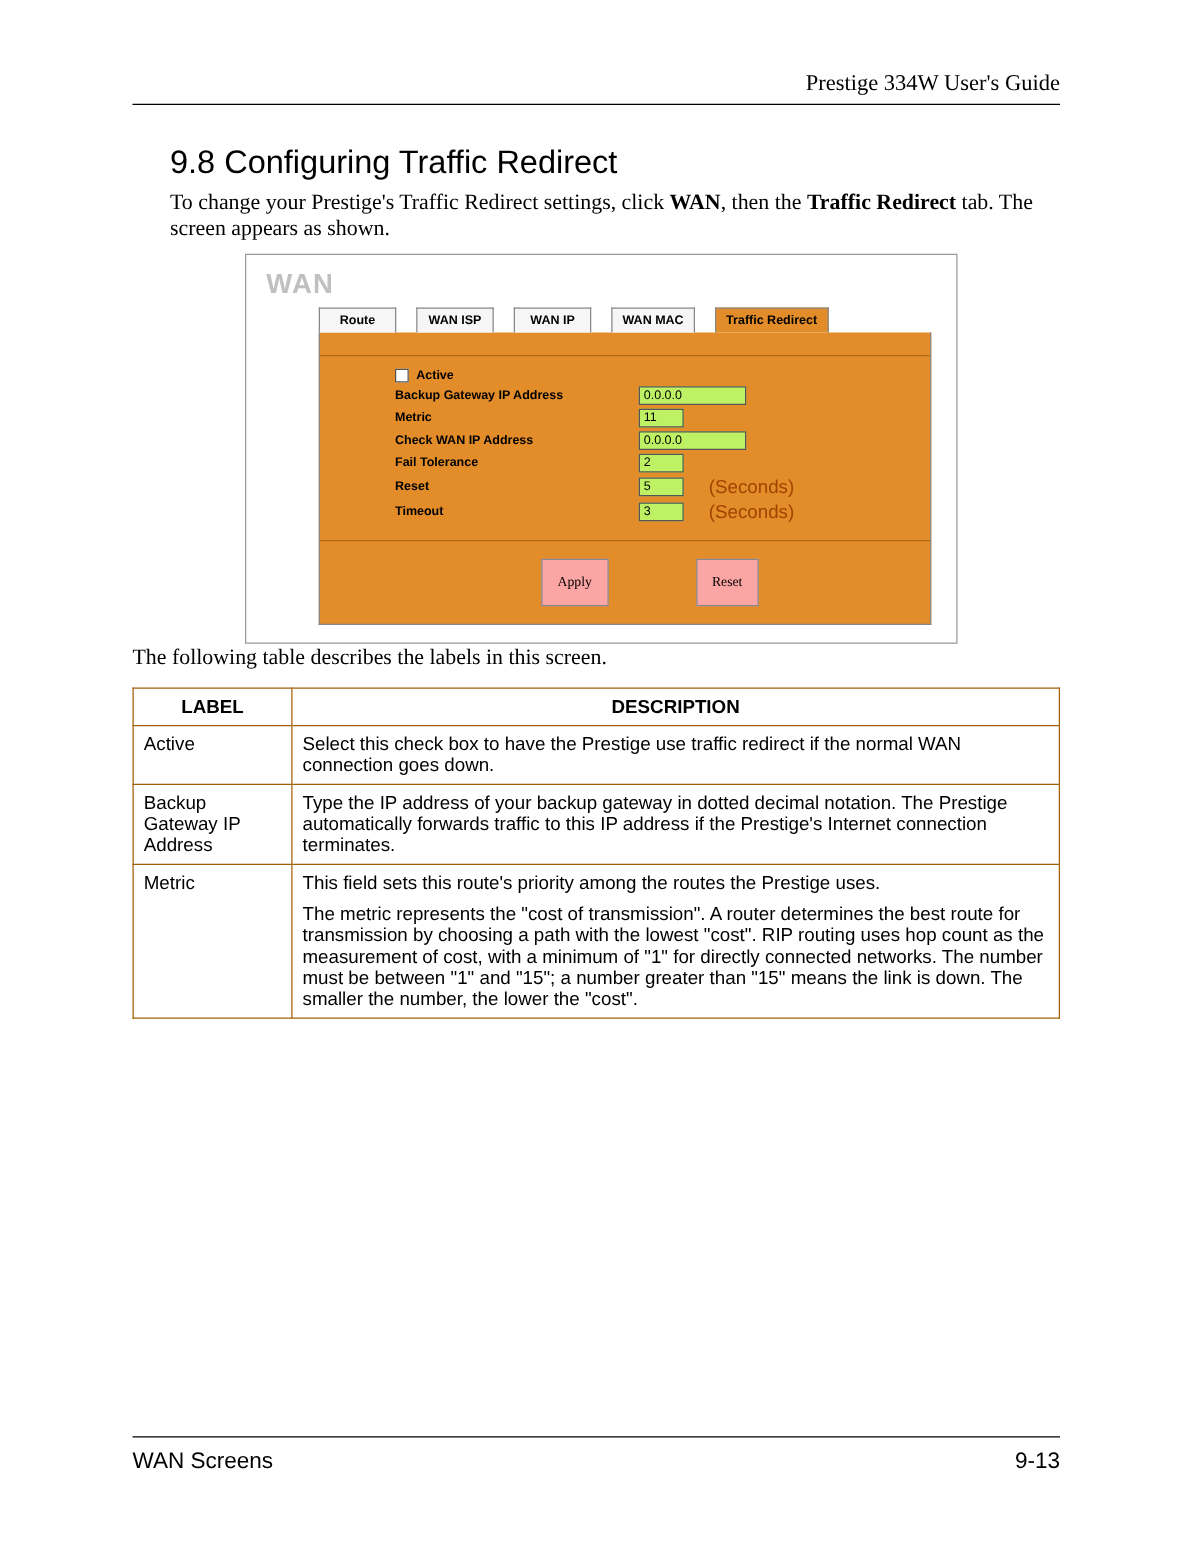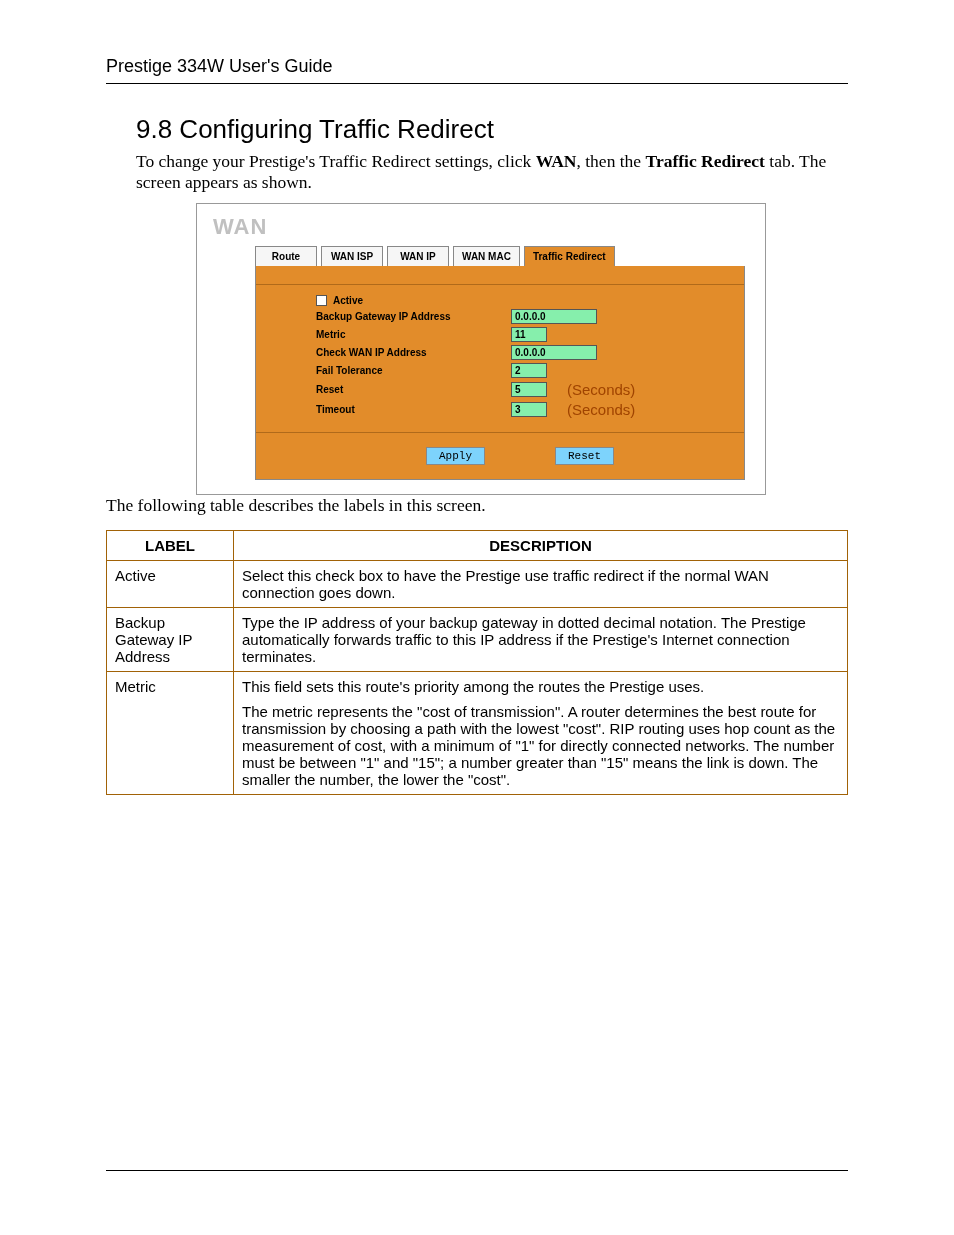--- a/index.html
+++ b/index.html
@@ -9,22 +9,23 @@
     color: #000;
   }
   .page {
     width: 954px;
     height: 1235px;
     box-sizing: border-box;
     padding: 56px 106px 0 106px;
     position: relative;
   }
   .header-right {
+    text-align: right;
     font-size: 18px;
-    font-family: Liberation Sans, sans-serif;
+    font-family: Liberation Serif, serif;
   }
   .hr {
     border: none;
     border-top: 1.5px solid #000;
     margin: 6px 0 30px 0;
   }
   h2.section-title {
     font-family: Arial, Helvetica, sans-serif;
     font-weight: normal;
     font-size: 26px;
@@ -50,21 +51,21 @@
   .wan-title {
     font-family: Arial, Helvetica, sans-serif;
     font-size: 22px;
     font-weight: bold;
     color: #c0c0c0;
     margin: 0 0 6px 4px;
     letter-spacing: 1px;
   }
   .tabs-row {
     display: flex;
-    gap: 4px;
+    gap: 16px;
     margin-left: 46px;
   }
   .tab {
     font-family: Arial, Helvetica, sans-serif;
     font-size: 10px;
     font-weight: bold;
     border: 1px solid #888;
     border-bottom: none;
     padding: 4px 8px;
     background: #f6f6f6;
@@ -95,25 +96,25 @@
     display: flex;
     align-items: center;
     font-family: Arial, Helvetica, sans-serif;
     font-size: 10px;
     font-weight: bold;
     color: #000;
     margin-bottom: 3px;
   }
   .form-row .lbl { width: 195px; }
   .form-row .val {
-    background: #86efac;
+    background: #bef264;
     border: 1px solid #555;
     font-family: Arial, Helvetica, sans-serif;
     font-size: 10px;
-    font-weight: bold;
+    font-weight: normal;
     padding: 1px 3px;
     width: 86px;
     box-sizing: border-box;
   }
   .form-row .val.narrow { width: 36px; }
   .form-row .unit {
     margin-left: 20px;
     font-weight: normal;
     font-size: 15px;
     color: #a04400;
@@ -122,25 +123,25 @@
     width: 11px; height: 11px; border: 1px solid #555; background: #fff;
     margin-right: 6px; display: inline-block; box-sizing: border-box;
   }
   .btn-row {
     display: flex;
     justify-content: center;
     gap: 70px;
     margin-top: 14px;
   }
   .ui-btn {
-    font-family: Liberation Mono, monospace;
+    font-family: Liberation Serif, serif;
     font-size: 11px;
-    background: #7dd3fc;
+    background: #fca5a5;
     border: 1px solid #888;
-    padding: 2px 12px;
+    padding: 12px 12px;
   }
 
   .fig-caption {
     font-family: Arial, Helvetica, sans-serif;
     font-weight: bold;
     font-size: 14.5px;
     text-align: center;
     margin: 18px 0 14px 0;
   }
   .desc-text {
@@ -270,14 +271,18 @@
         <td>
           <p>This field sets this route's priority among the routes the Prestige uses.</p>
           <p>The metric represents the "cost of transmission". A router determines the best route for transmission by choosing a path with the lowest "cost". RIP routing uses hop count as the measurement of cost, with a minimum of "1" for directly connected networks. The number must be between "1" and "15"; a number greater than "15" means the link is down. The smaller the number, the lower the "cost".</p>
         </td>
       </tr>
     </tbody>
   </table>
 
   <div class="footer">
     <hr class="footer-hr">
+    <div class="footer-row">
+      <span>WAN Screens</span>
+      <span>9-13</span>
+    </div>
   </div>
 </div>
 
 </body></html>

